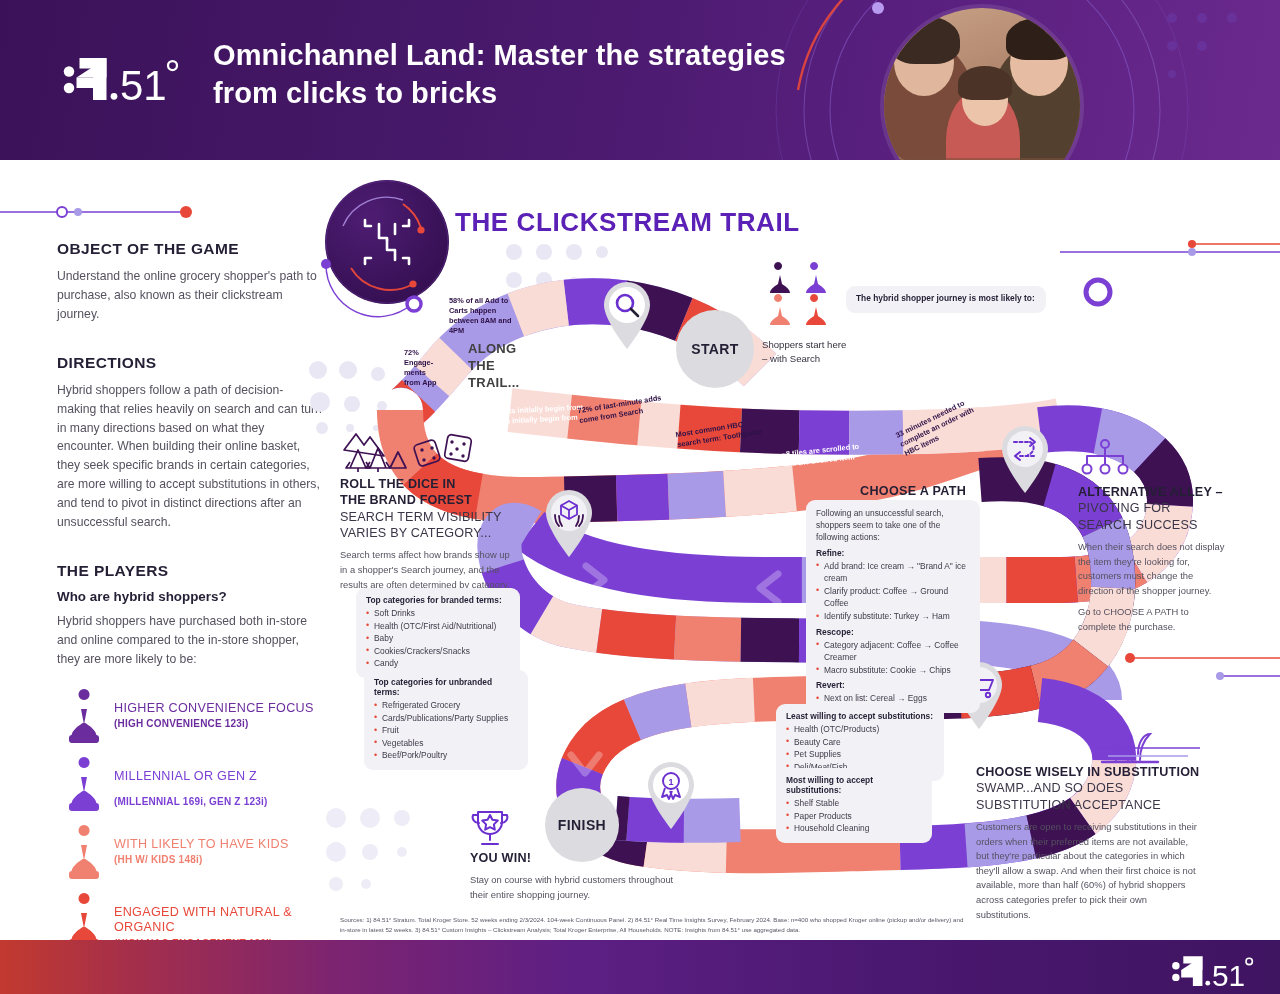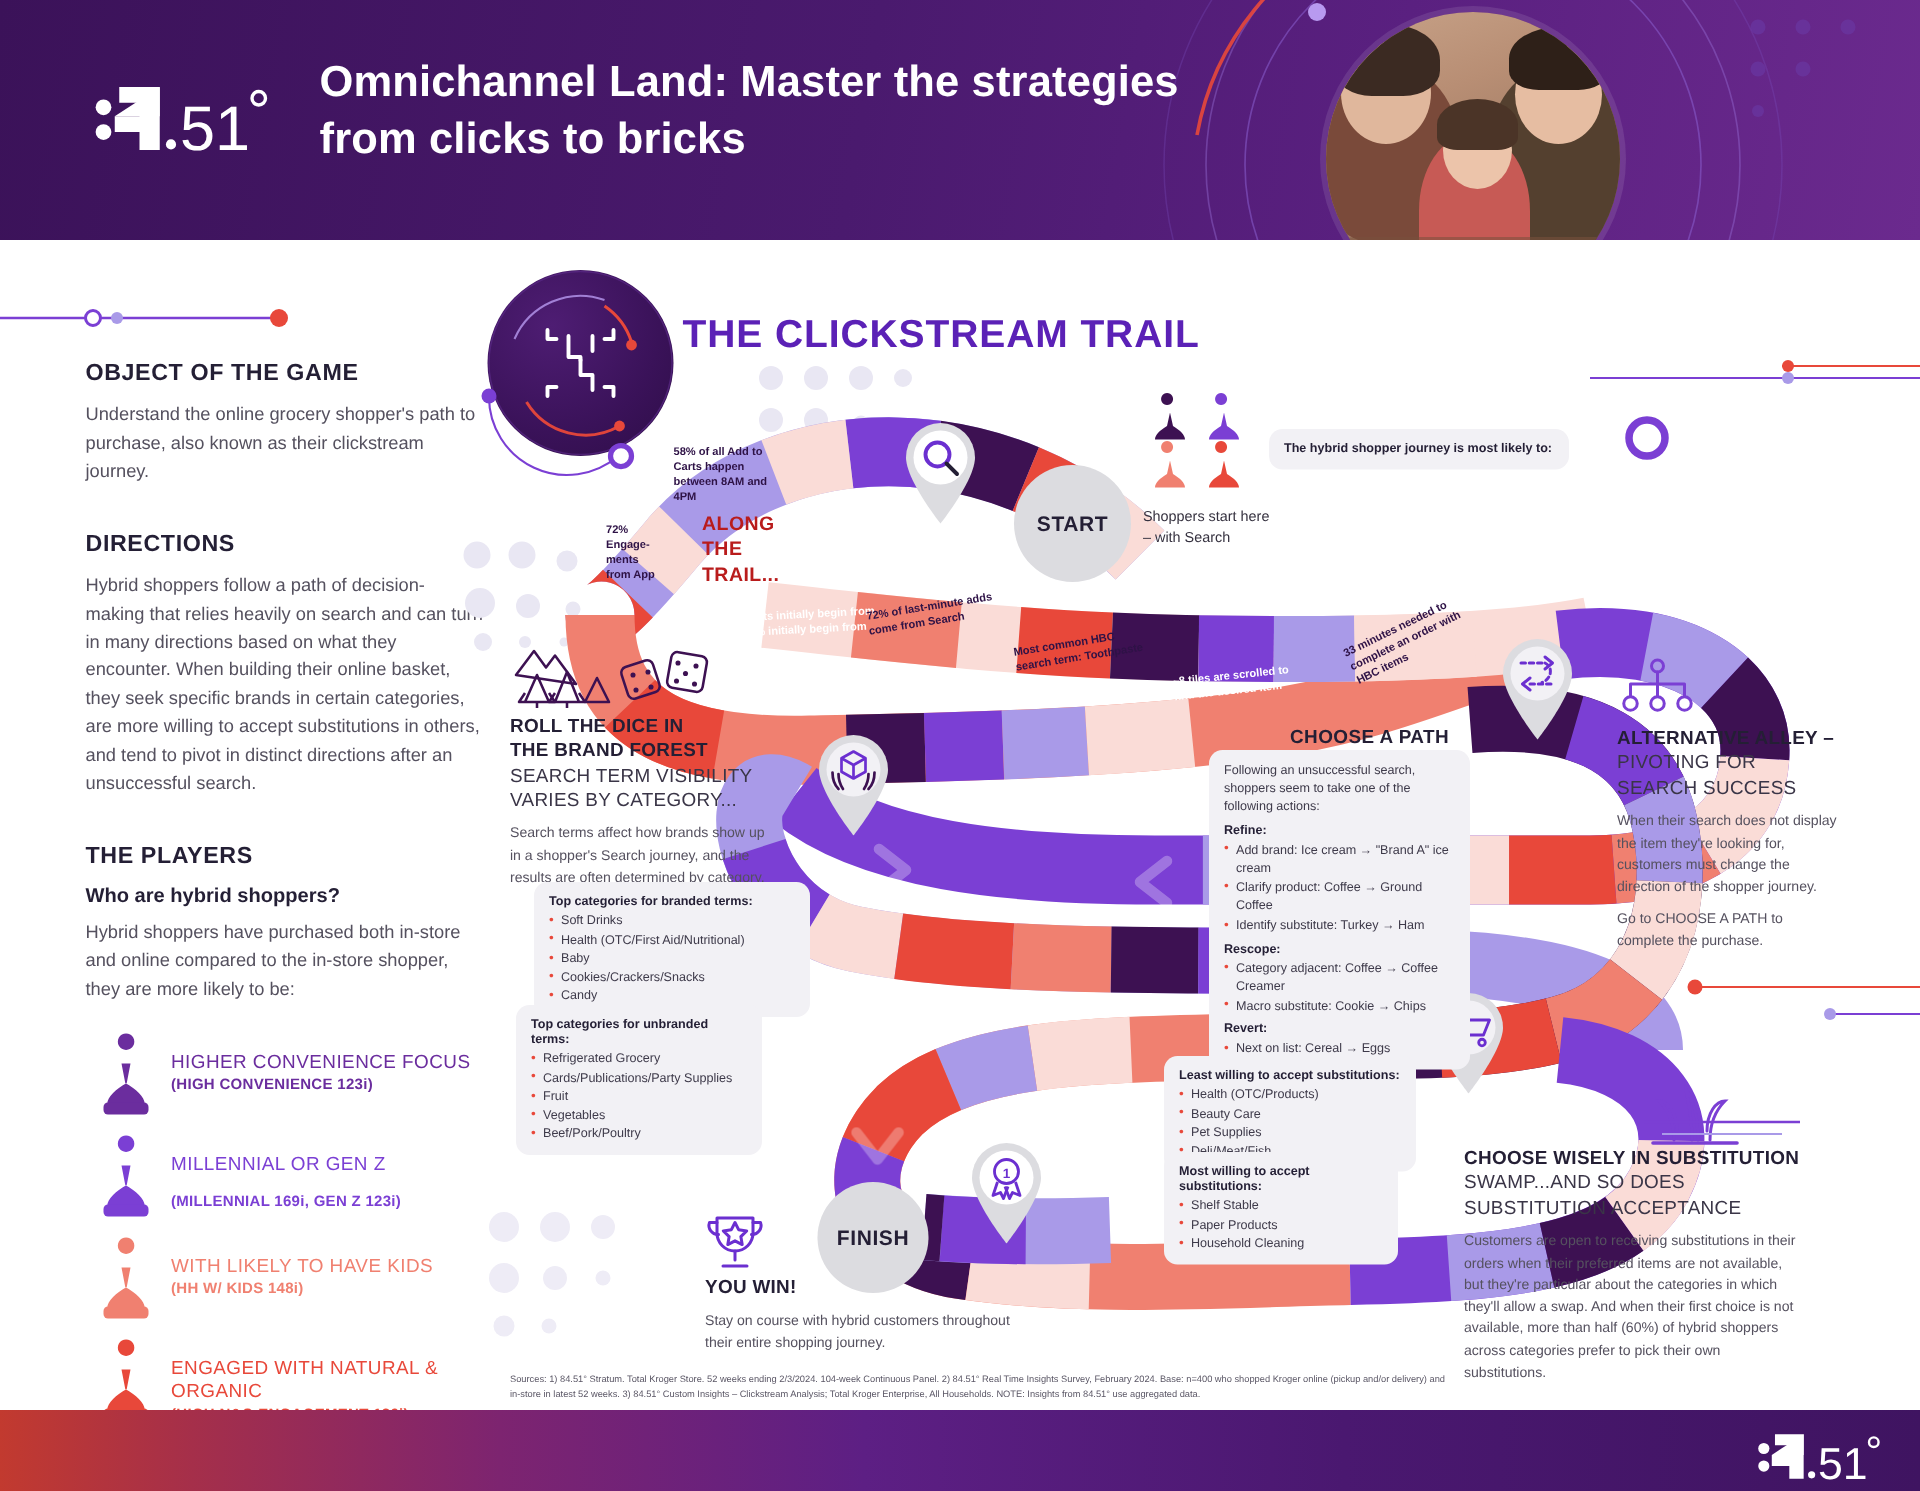--- a/index.html
+++ b/index.html
@@ -74,21 +74,21 @@
   }
 
   .trail-label {
     position: absolute; font-size: 7.4px; font-weight: bold; line-height: 1.35;
   }
   .tl-dark { color: #2e1246; }
   .tl-light { color: #ffffff; }
 
   .along-trail {
     position: absolute; left: 468px; top: 341px;
-    font-size: 13px; font-weight: bold; color:#b91c1c; line-height:1.3; letter-spacing:.3px;
+    font-size: 13px; font-weight: bold; color:#404040; line-height:1.3; letter-spacing:.3px;
   }
 
   .callout {
     position: absolute; background: #f2f1f5; border-radius: 9px;
     padding: 7px 10px 8px 10px;
   }
   .callout b { color:#241f35; font-size: 8.4px; display:block; margin-bottom:2px; }
   .callout ul { list-style: none; }
   .callout li { font-size: 8.4px; color:#3e3a4a; line-height: 1.5; padding-left: 8px; position: relative; }
   .callout li:before {
@@ -551,31 +551,31 @@
       <span>ROLL THE DICE IN</span><br>
       <span>THE BRAND FOREST</span>
     </div>
     <div class="sec-title-2">
       <span>SEARCH TERM VISIBILITY</span><br>
       <span>VARIES BY CATEGORY...</span>
     </div>
     <div class="sec-body">Search terms affect how brands show up in a shopper's Search journey, and the results are often determined by category.</div>
   </div>
 
-  <div class="callout" style="left:356px;top:588px;width:184px;">
+  <div class="callout" style="left:356px;top:588px;width:164px;">
     <b>Top categories for branded terms:</b>
     <ul id="branded-list">
         <li>Soft Drinks</li>
         <li>Health (OTC/First Aid/Nutritional)</li>
         <li>Baby</li>
         <li>Cookies/Crackers/Snacks</li>
         <li>Candy</li>
       </ul>
   </div>
-  <div class="callout" style="left:344px;top:670px;width:164px;">
+  <div class="callout" style="left:364px;top:670px;width:164px;">
     <b>Top categories for unbranded terms:</b>
     <ul id="unbranded-list">
         <li>Refrigerated Grocery</li>
         <li>Cards/Publications/Party Supplies</li>
         <li>Fruit</li>
         <li>Vegetables</li>
         <li>Beef/Pork/Poultry</li>
       </ul>
   </div>
 

